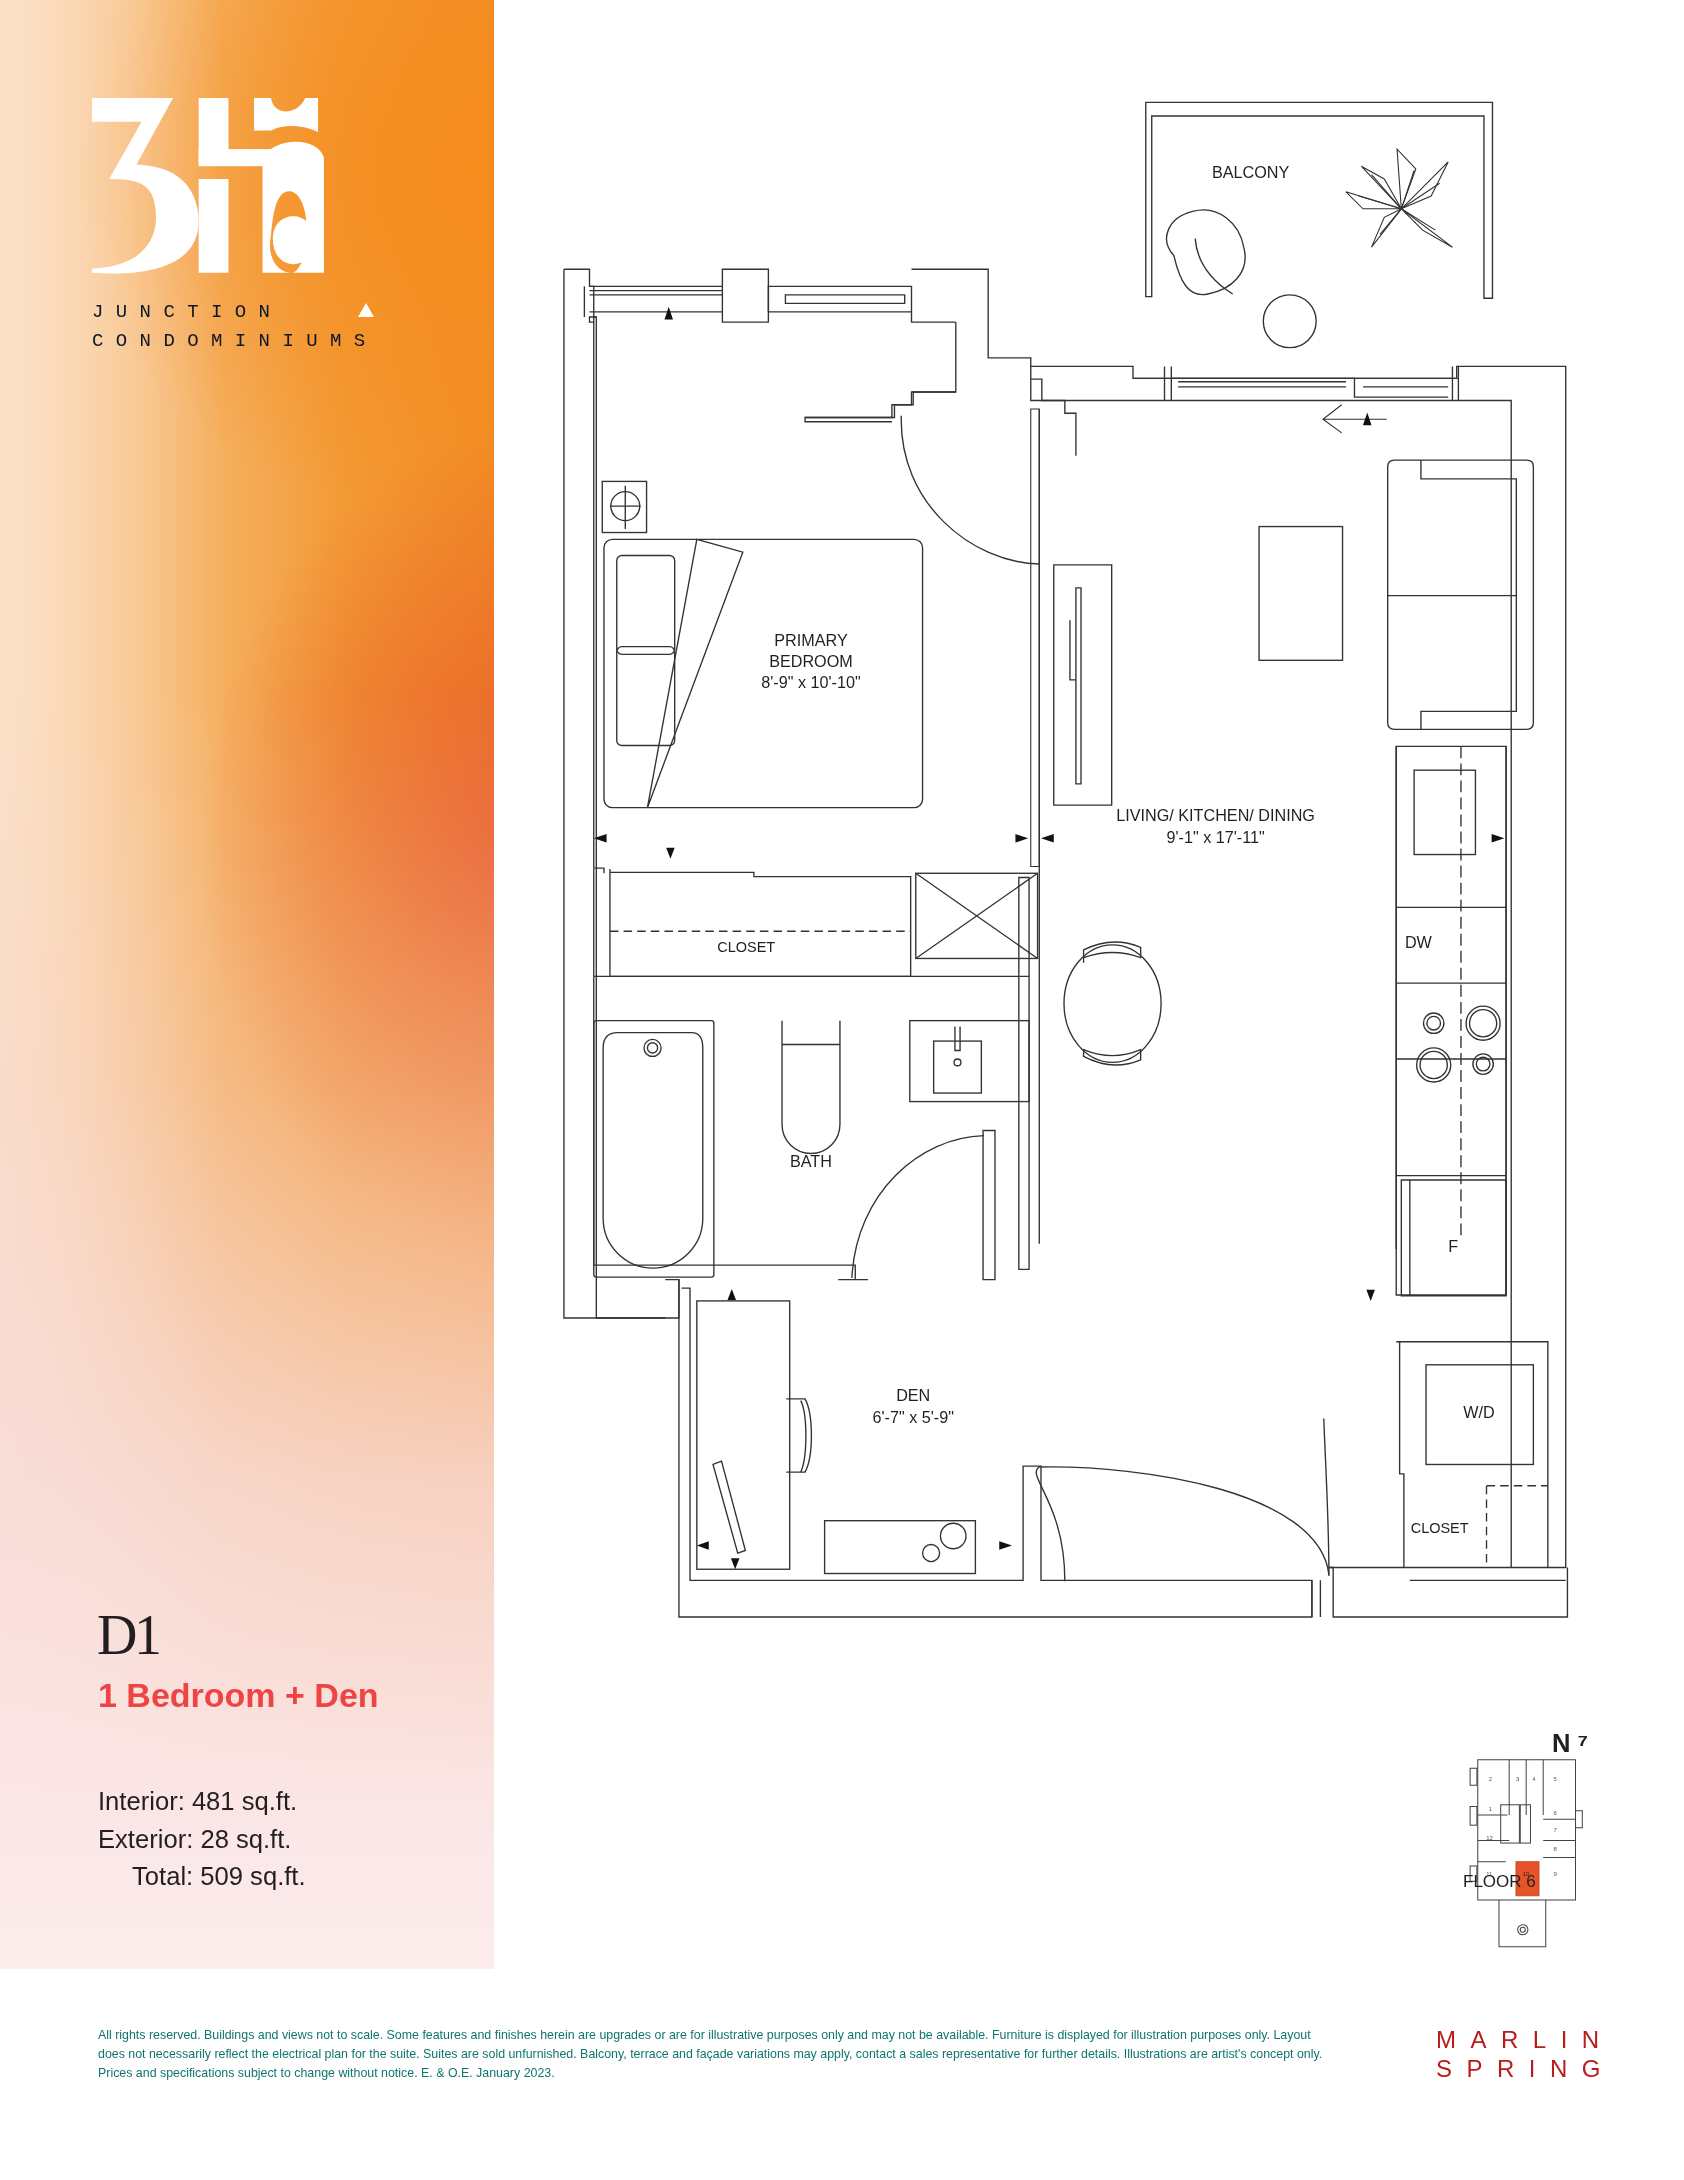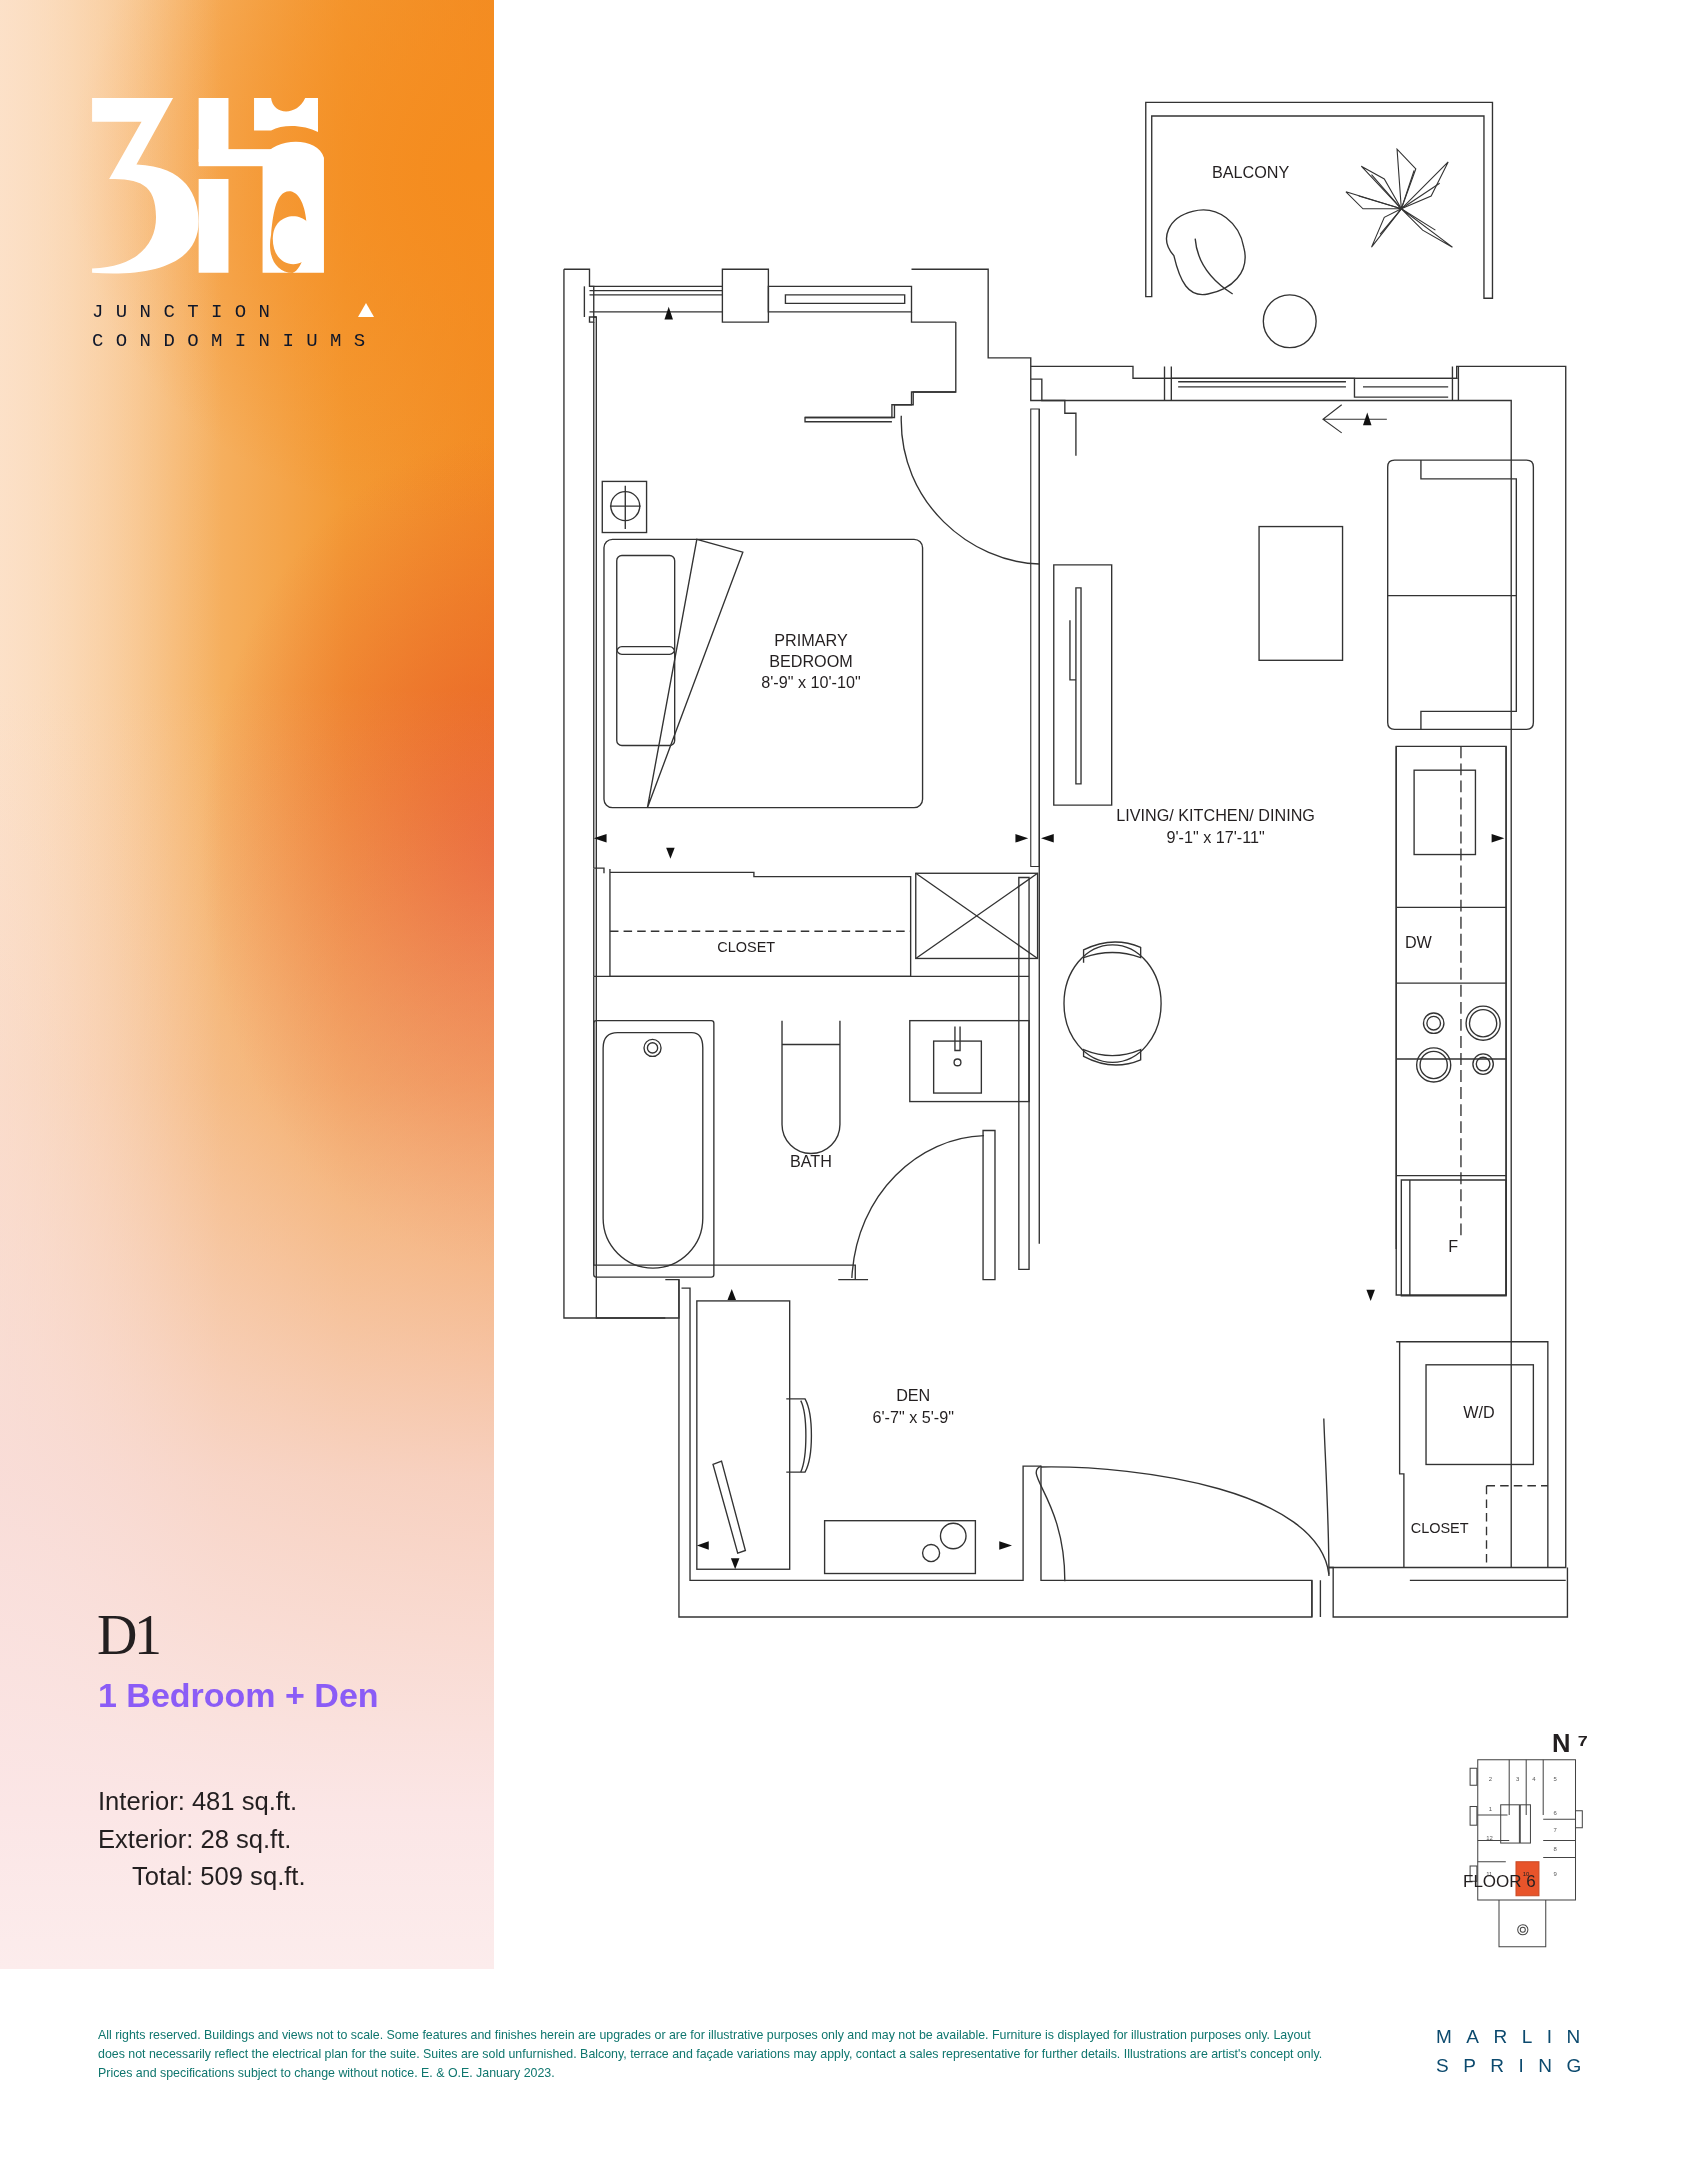--- a/index.html
+++ b/index.html
@@ -19,26 +19,26 @@
   .logo { position:absolute; left:92px; top:98px; width:290px; height:179px; }
   .brand-line { position:absolute; left:92px; font-family:Liberation Mono, monospace;
      font-size:19px; color:#0f172a; letter-spacing:12.4px; }
   .brand-1 { top:301px; }
   .brand-2 { top:330px; }
   .brand-tri { position:absolute; left:358px; top:303px; width:0; height:0;
      border-left:8.5px solid transparent; border-right:8.5px solid transparent; border-bottom:14.5px solid #fff; }
 
   .unit-code { position:absolute; left:97px; top:1603px; font-family:"Liberation Serif", serif;
      font-size:56px; color:#231f20; letter-spacing:-3.4px; }
-  .unit-type { position:absolute; left:98px; top:1676px; font-size:34px; font-weight:bold; color:#8b5cf6; }
+  .unit-type { position:absolute; left:98px; top:1676px; font-size:34px; font-weight:bold; color:#ef4444; }
   .area { position:absolute; left:98px; font-size:25.6px; color:#231f20; }
   .area-1 { top:1787px; } .area-2 { top:1825px; } .area-3 { top:1862px;margin-left:34px; }
 
   .disclaimer { position:absolute; left:98px; top:2026px; width:1227px; font-size:12.4px; line-height:19px; color:#0f766e; }
-  .mfooter { position:absolute; left:1436px; font-size:19px; letter-spacing:14.5px; color:#0c4a6e; }
+  .mfooter { position:absolute; left:1436px; font-size:24px; letter-spacing:14.5px; color:#b91c1c; }
   .mf-1 { top:2026px; } .mf-2 { top:2055px; }
 
   .plan { position:absolute; left:0; top:0; width:1685px; height:2181px; }
   .plan text { font-family:"Liberation Sans", sans-serif; fill:#231f20; }
   .keymap { position:absolute; left:1448px; top:1721px; width:170px; height:256px; }
   .km-n { position:absolute; left:1552px; top:1729px; font-size:25.6px; color:#231f20;font-weight:bold; }
   .km-floor { position:absolute; left:1463px; top:1872px; font-size:17px; color:#231f20; }
 </style>
 </head>
 <body>

